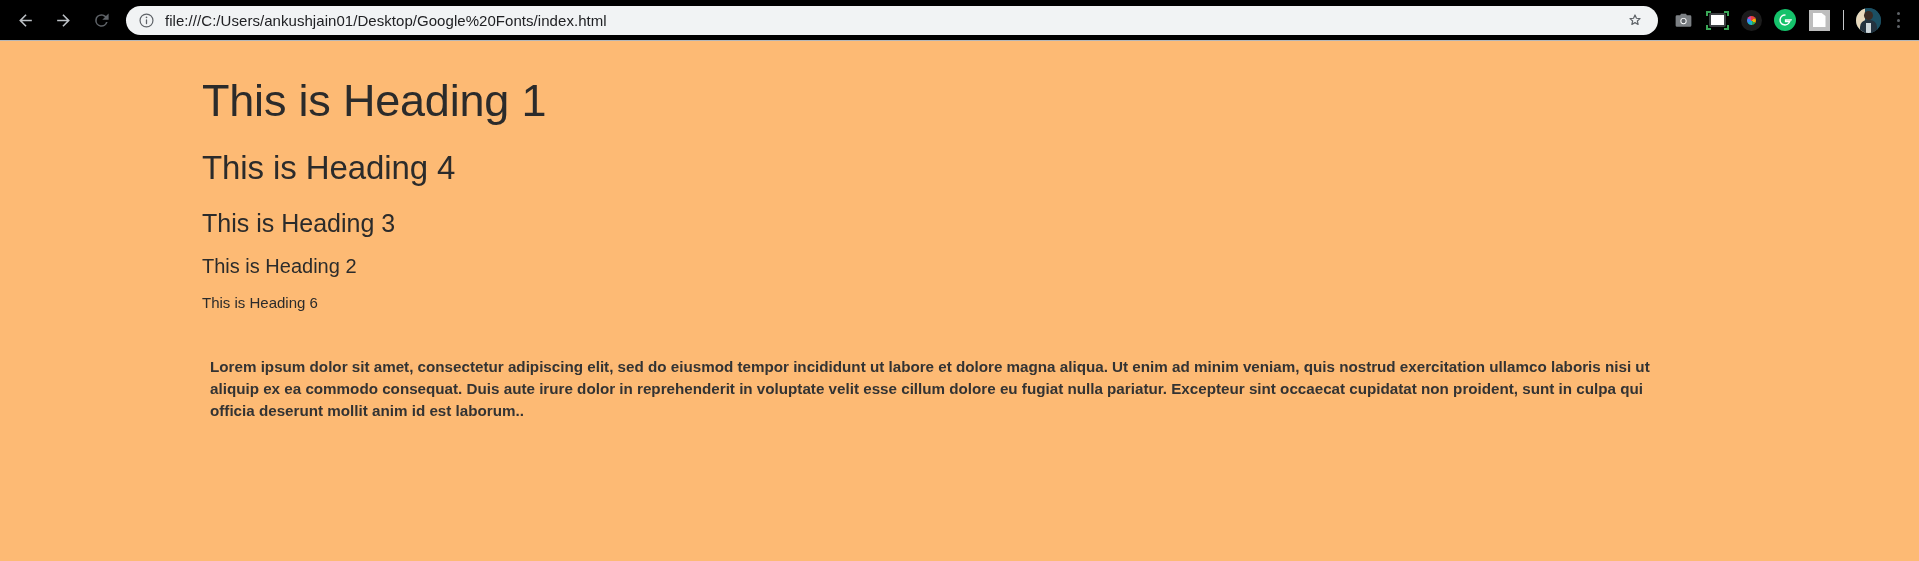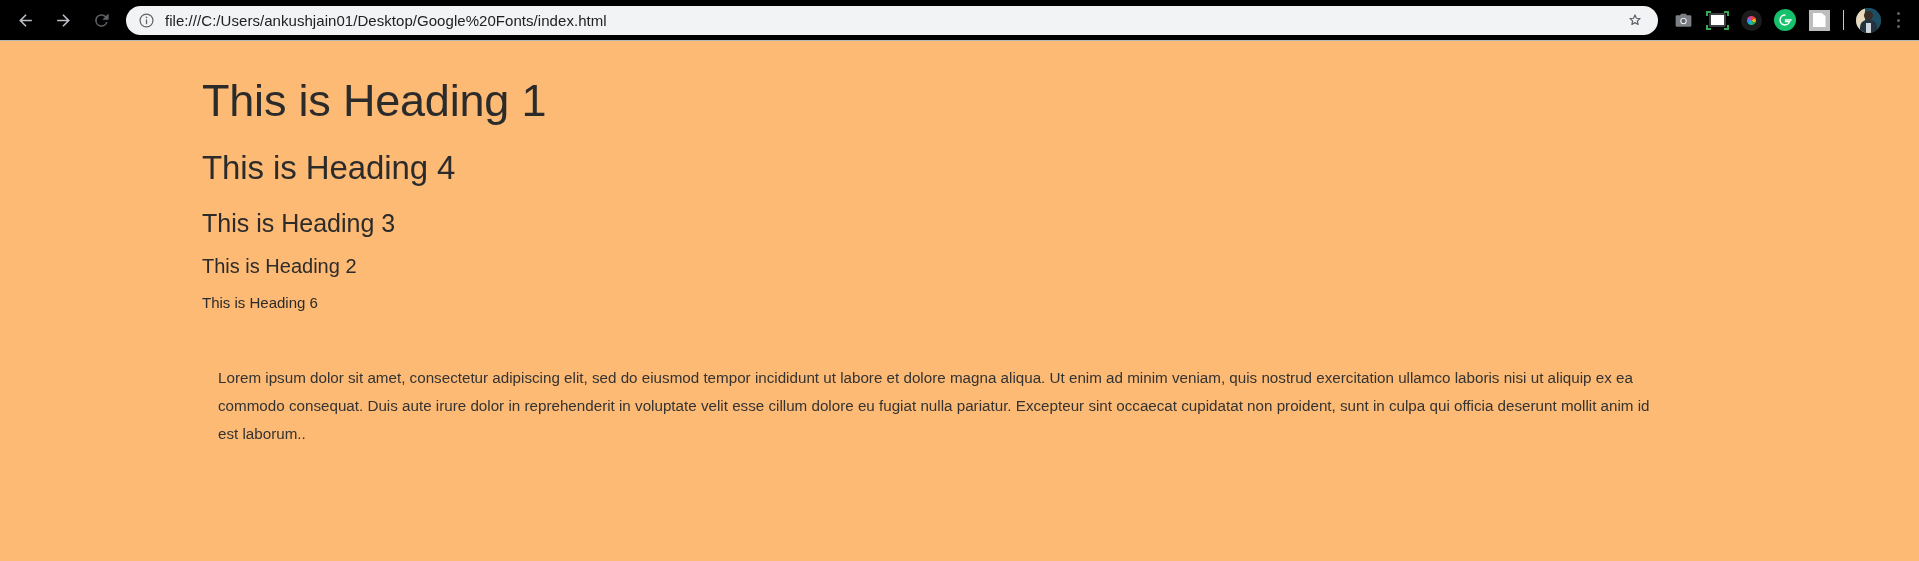--- a/index.html
+++ b/index.html
@@ -249,25 +249,25 @@
   }
   #heading-5 {
     margin: 0;
     padding-top: 16px;
     font-size: 15px;
     font-weight: 400;
     line-height: 1.15;
     color: #2b2b2b;
   }
   #body-paragraph {
-    margin: 16px;
+    margin: 8px;
     padding-top: 36px;
     font-size: 15.2px;
-    font-weight: 400;
-    line-height: 28px;
+    font-weight: 700;
+    line-height: 22px;
     color: #333333;
     max-width: 1450px;
     text-align: left;
   }
 </style>
 </head>
 <body>
 
 <div id="browser-chrome">
 

